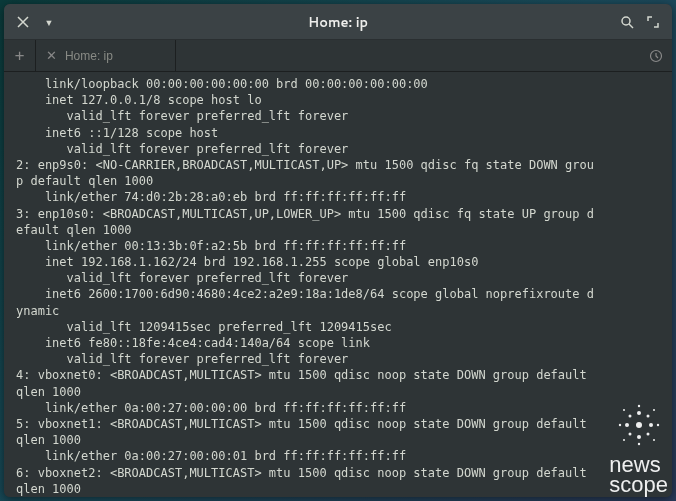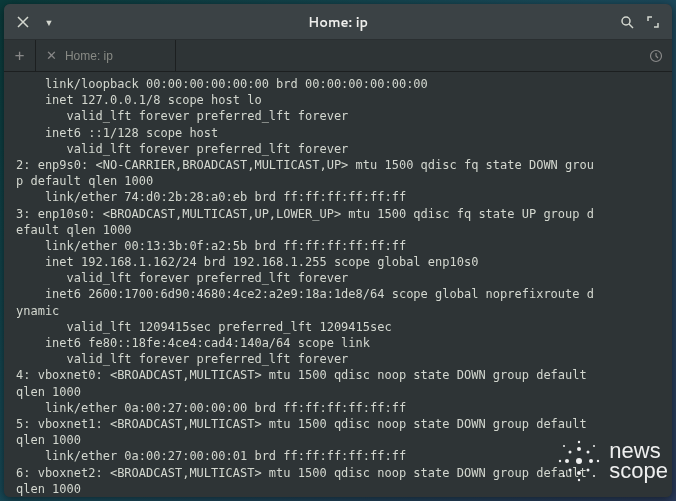--- a/index.html
+++ b/index.html
@@ -102,26 +102,27 @@
     color: #d3d7cf;
     padding: 4px 12px;
     overflow: hidden;
     white-space: pre;
     line-height: 1.35;
     font-size: 12px;
   }
   .watermark {
     position: absolute;
     right: 8px;
-    bottom: 16px;
+    bottom: 6px;
     display: flex;
     align-items: center;
     gap: 6px;
     opacity: 0.92;
     pointer-events: none;
+    flex-direction: column;
   }
   .wm-logo {
     width: 48px;
     height: 48px;
   }
   .wm-text {
     color: #fff;
     font-family: sans-serif;
     font-size: 22px;
     line-height: 0.9;

